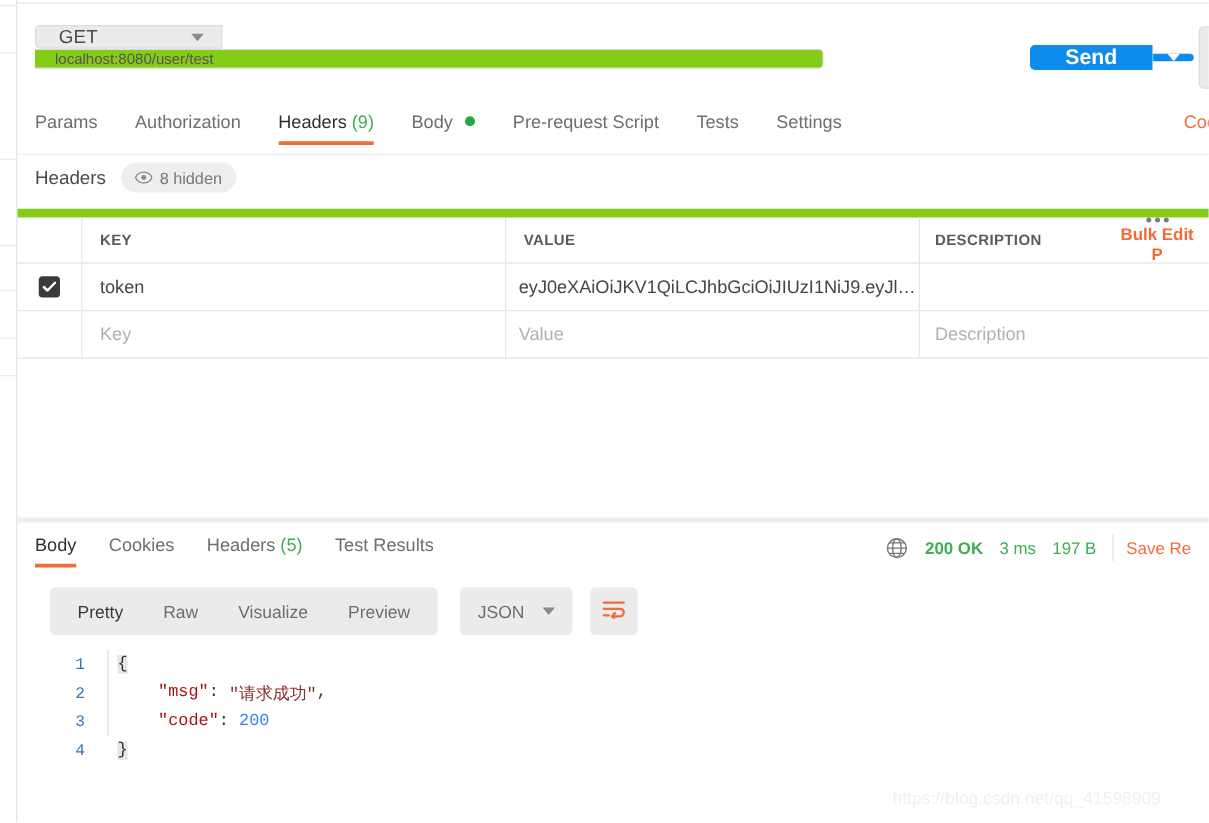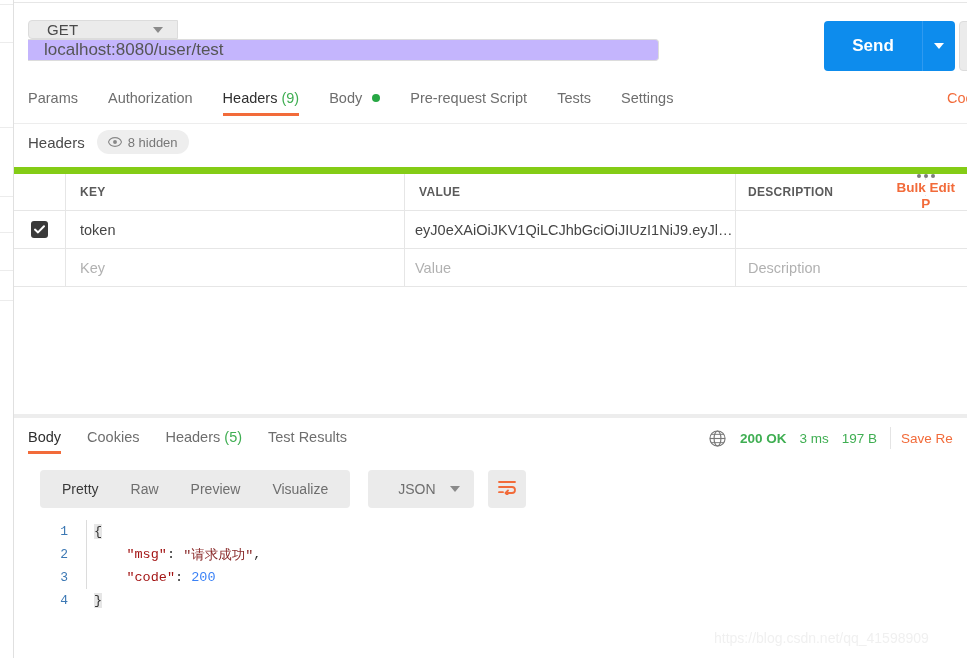--- a/index.html
+++ b/index.html
@@ -75,37 +75,38 @@
     letter-spacing: .2px;
   }
   .caret-down {
     width: 0; height: 0;
     border-left: 5px solid transparent;
     border-right: 5px solid transparent;
     border-top: 6px solid #8a8a8a;
   }
   .url-input {
     width: 631px;
-    background: #c4b5fd;
+    background: #84cc16;
     border: 1px solid #dcdcdc;
     border-left: none;
     border-radius: 0 4px 4px 0;
     display: flex;
     align-items: center;
     padding: 0 16px;
     box-sizing: border-box;
-    font-size: 17px;
+    font-size: 12px;
     color: #555;
     cursor: text;
   }
   .send-group {
     position: absolute;
     left: 810px; top: 21px;
     display: flex;
     height: 50px;
+    align-items: center;
   }
   .send-btn {
     width: 98px;
     background: #0d8ced;
     border-radius: 4px 0 0 4px;
     color: #fff;
     font-size: 17px;
     font-weight: bold;
     display: flex;
     align-items: center;
@@ -417,21 +418,20 @@
     height: 38px;
     display: flex;
     align-items: center;
     padding: 0 14px;
     gap: 14px;
     cursor: pointer;
   }
   .fmt-box .flabel {
     font-size: 14px;
     color: #6e6e6e;
-    margin-left: 16px;
   }
   .wrap-btn {
     margin-left: 14px;
     background: #ebebeb;
     border-radius: 4px;
     width: 38px; height: 38px;
     display: flex;
     align-items: center;
     justify-content: center;
     cursor: pointer;
@@ -656,22 +656,22 @@
     <span class="stat">3 ms</span>
     <span class="stat">197 B</span>
     <span class="vdiv"></span>
     <span class="save-resp">Save Re</span>
   </div>
 
   <div class="view-toolbar">
     <div class="seg">
       <span class="seg-item active">Pretty</span>
       <span class="seg-item">Raw</span>
+      <span class="seg-item">Visualize</span>
       <span class="seg-item">Preview</span>
-      <span class="seg-item">Visualize</span>
     </div>
     <div class="fmt-box">
       <span class="flabel">JSON</span>
       <span class="caret-down"></span>
     </div>
     <div class="wrap-btn">
       <span>
         <svg width="20" height="16" viewBox="0 0 20 16">
           <line x1="2" y1="3" x2="18" y2="3" stroke="#f26b3a" stroke-width="1.8" stroke-linecap="round"></line>
           <path d="M2 8 H15 a3 3 0 0 1 0 6 H9" fill="none" stroke="#f26b3a" stroke-width="1.8" stroke-linecap="round"></path>

